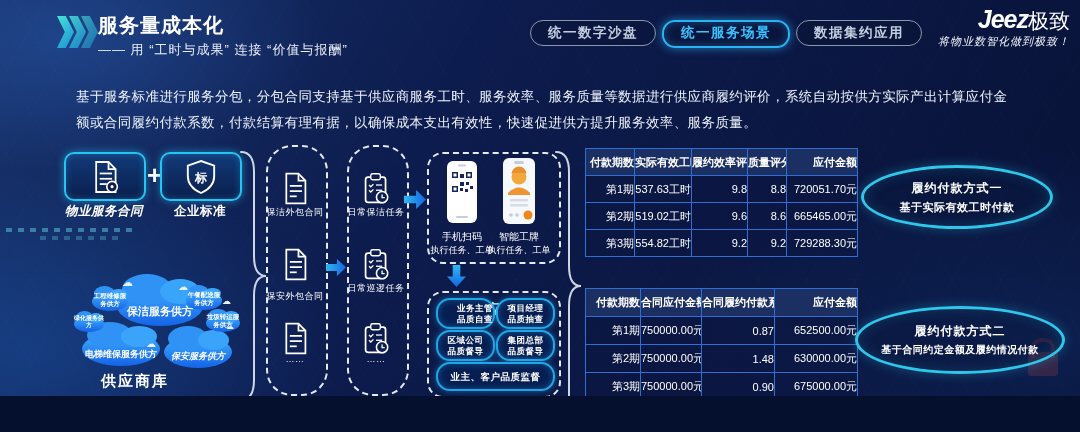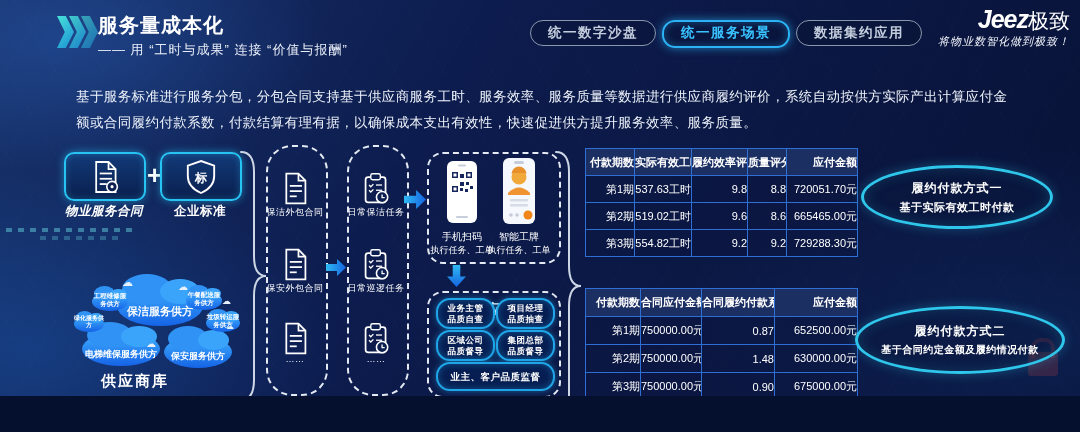--- a/index.html
+++ b/index.html
@@ -143,21 +143,21 @@
   </div>
   <div class="abs node-label ctr" style="left:56px;top:203px;width:96px;font-style:italic;">物业服务合同</div>
   <div class="abs node-label ctr" style="left:152px;top:203px;width:96px;">企业标准</div>
 
   <div class="cloud" style="left:117px;top:286px;width:86px;height:40px;">
     <span style="font-size:11px;">保洁服务供方</span>
   </div>
   <div class="cloud" style="left:82px;top:332px;width:78px;height:34px;">
     <span style="font-size:9px;">电梯维保服务供方</span>
   </div>
-  <div class="cloud" style="left:164px;top:336px;width:68px;height:32px;">
+  <div class="cloud" style="left:164px;top:336px;width:68px;height:32px;font-style:italic;">
     <span style="font-size:9px;">保安服务供方</span>
   </div>
   <div class="cloud" style="left:92px;top:292px;width:36px;height:19px;">
     <span style="font-size:6.5px;">工程维修服务供方</span>
   </div>
   <div class="cloud" style="left:74px;top:316px;width:30px;height:16px;">
     <span style="font-size:6px;">绿化服务供方</span>
   </div>
   <div class="cloud" style="left:186px;top:291px;width:36px;height:19px;">
     <span style="font-size:6.5px;">午餐配送服务供方</span>
@@ -193,21 +193,21 @@
   <div class="abs ctr mini-label" style="left:258px;top:206px;width:74px;">保洁外包合同</div>
   <div class="abs ctr" style="left:266px;top:248px;width:58px;">
     <svg width="30" height="33" viewBox="0 0 34 38">
         <path d="M7 2 H21 L29 10 V36 H7 Z" fill="none" stroke="#fff" stroke-width="2"></path>
         <path d="M21 2 V10 H29" fill="none" stroke="#fff" stroke-width="2"></path>
         <line x1="11" y1="16" x2="25" y2="16" stroke="#fff" stroke-width="2"></line>
         <line x1="11" y1="22" x2="25" y2="22" stroke="#fff" stroke-width="2"></line>
         <line x1="11" y1="28" x2="19" y2="28" stroke="#fff" stroke-width="2"></line>
       </svg>
   </div>
-  <div class="abs ctr mini-label" style="left:258px;top:282px;width:74px;">保安外包合同</div>
+  <div class="abs ctr mini-label" style="left:258px;top:290px;width:74px;">保安外包合同</div>
   <div class="abs ctr" style="left:266px;top:322px;width:58px;">
     <svg width="30" height="33" viewBox="0 0 34 38">
         <path d="M7 2 H21 L29 10 V36 H7 Z" fill="none" stroke="#fff" stroke-width="2"></path>
         <path d="M21 2 V10 H29" fill="none" stroke="#fff" stroke-width="2"></path>
         <line x1="11" y1="16" x2="25" y2="16" stroke="#fff" stroke-width="2"></line>
         <line x1="11" y1="22" x2="25" y2="22" stroke="#fff" stroke-width="2"></line>
         <line x1="11" y1="28" x2="19" y2="28" stroke="#fff" stroke-width="2"></line>
       </svg>
   </div>
   <div class="abs ctr mini-label" style="left:258px;top:354px;width:74px;">……</div>
@@ -293,21 +293,21 @@
   </svg>
   <div class="abs ctr" style="left:432px;top:230px;width:60px;font-size:10px;">手机扫码</div>
   <div class="abs ctr" style="left:424px;top:244px;width:76px;font-size:9px;">执行任务、工单</div>
   <div class="abs ctr" style="left:489px;top:230px;width:60px;font-size:10px;">智能工牌</div>
   <div class="abs ctr" style="left:481px;top:244px;width:76px;font-size:9px;">执行任务、工单</div>
 
   <div class="arrow-d" style="left:447px;top:265px;width:19px;height:22px;"></div>
   <div class="abs bold" style="left:471px;top:269px;font-size:14px;letter-spacing:1px;margin-top:32px;">供应商履约</div>
 
   <div class="dash-box sq" style="left:427px;top:291px;width:130px;height:103px;"></div>
-  <div class="pill" style="left:436px;top:298px;width:55px;height:27px;">
+  <div class="pill" style="left:436px;top:298px;width:55px;height:27px;align-items:flex-end;">
     <span>业务主管</span>
       <span>品质自查</span>
   </div>
   <div class="pill" style="left:496px;top:298px;width:55px;height:27px;">
     <span>项目经理</span>
       <span>品质抽查</span>
   </div>
   <div class="pill" style="left:436px;top:330px;width:55px;height:27px;">
     <span>区域公司</span>
       <span>品质督导</span>

